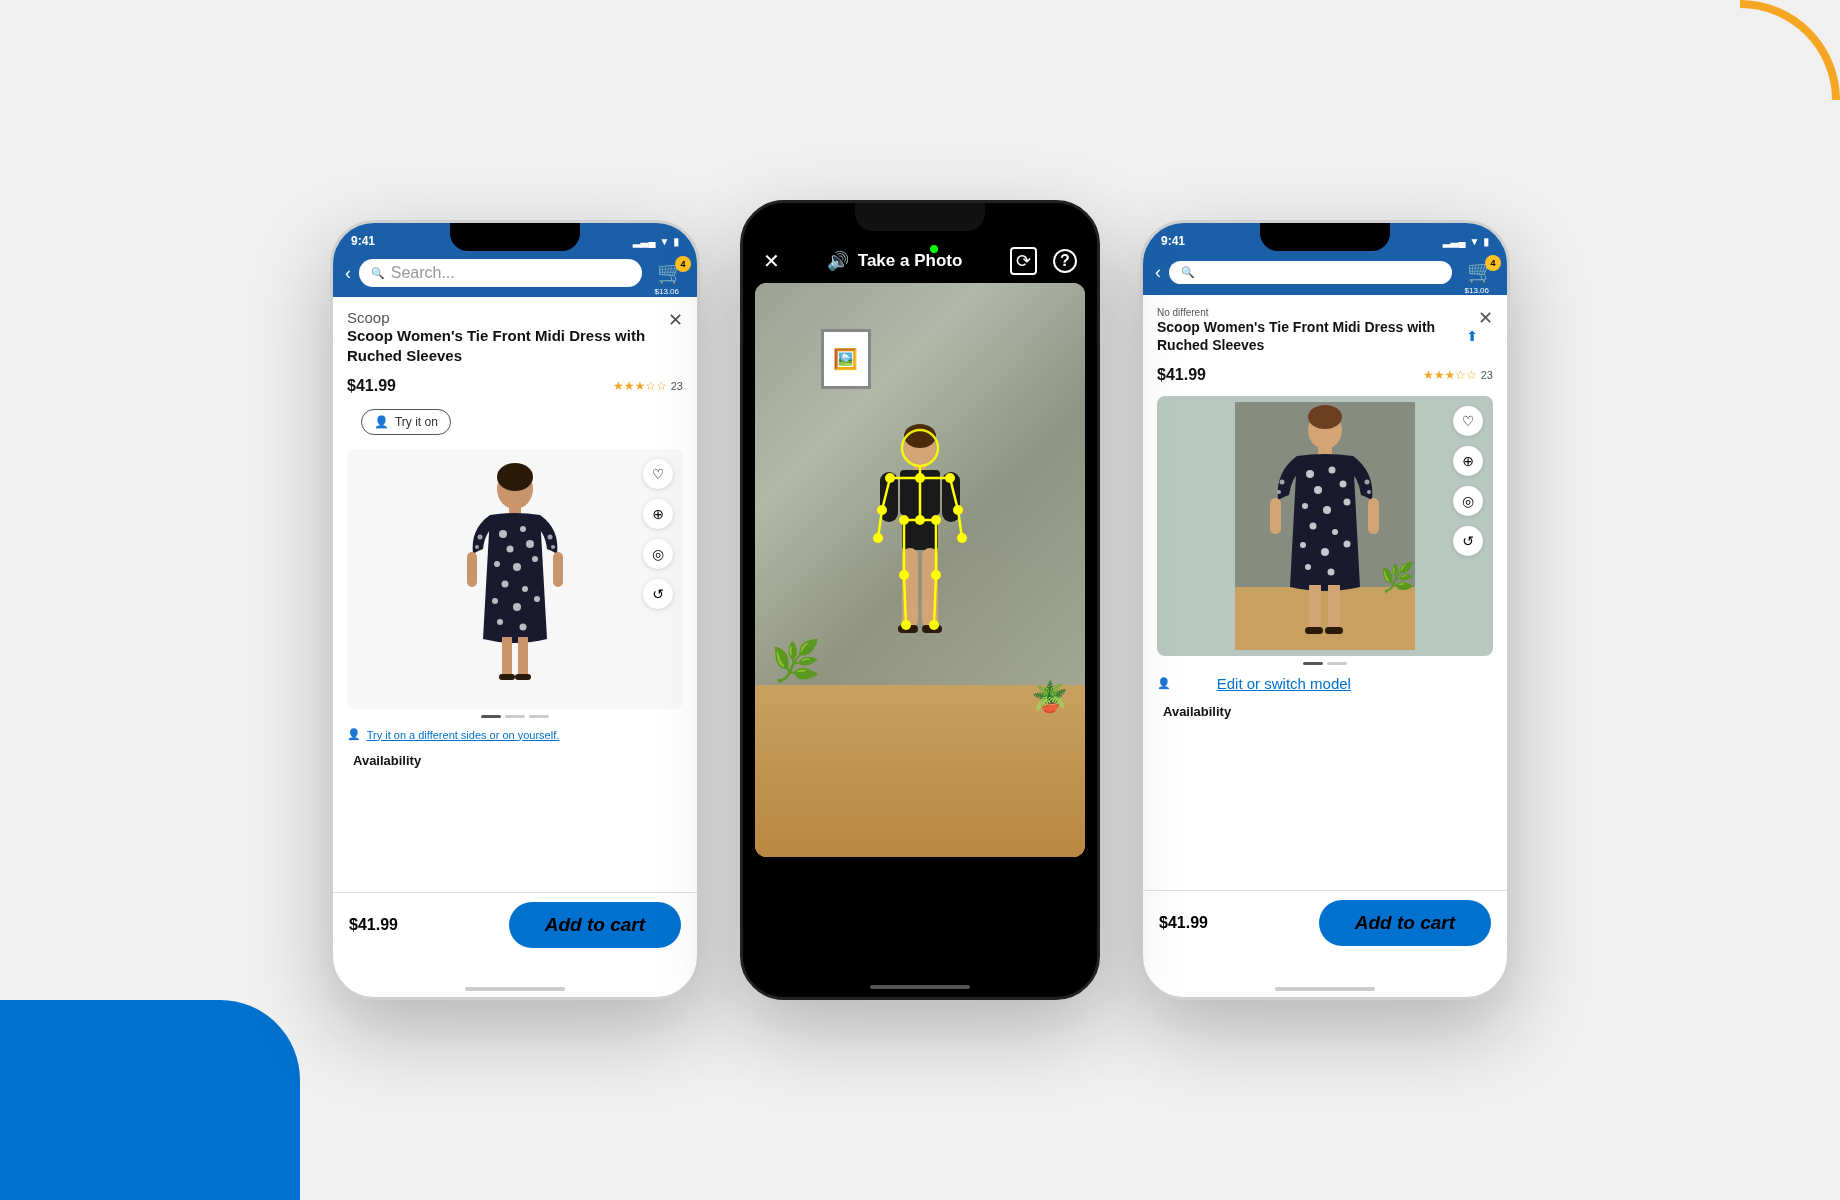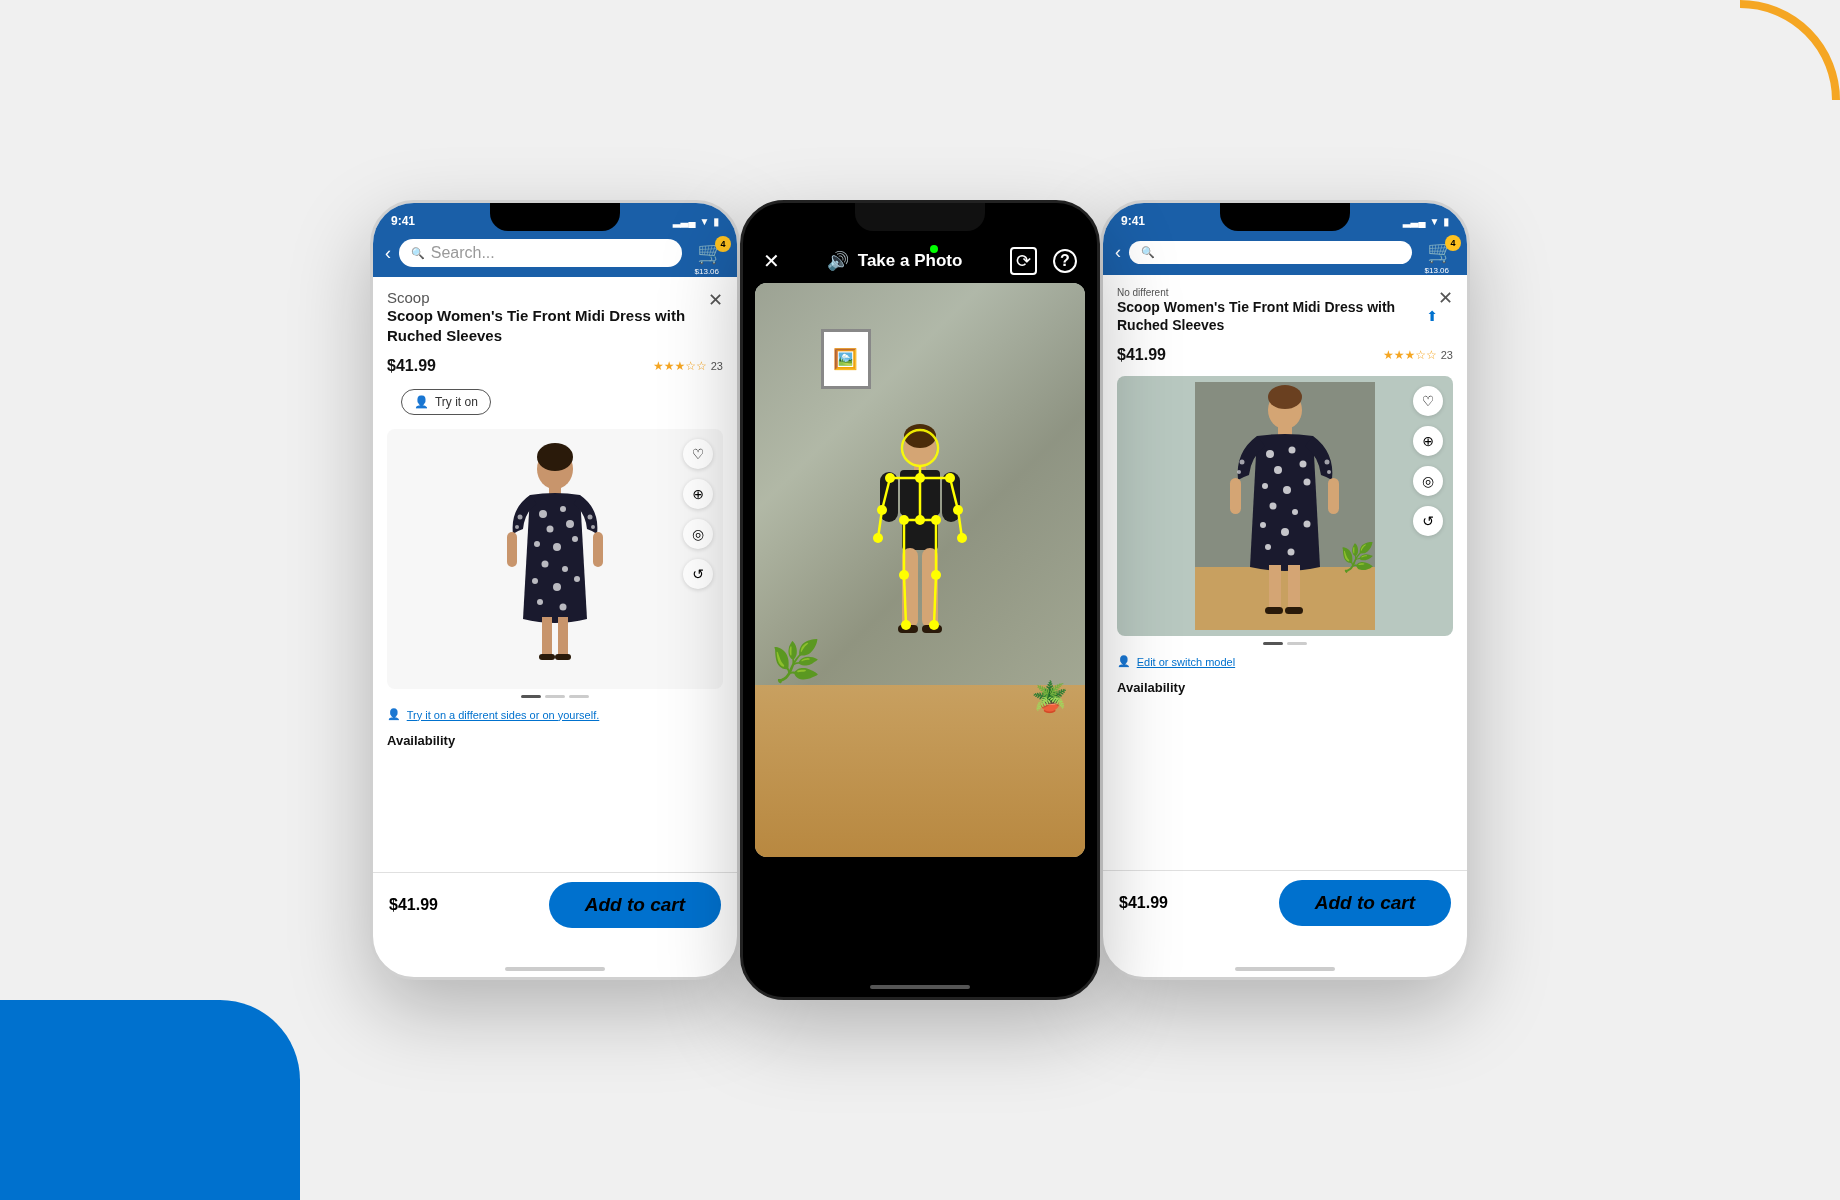--- a/index.html
+++ b/index.html
@@ -31,21 +31,22 @@
       pointer-events: none;
     }
 
     
     .phones-container {
       position: absolute;
       top: 50%;
       left: 50%;
       transform: translate(-50%, -50%);
       display: flex;
-      align-items: flex-start;
+      align-items: flex-end;
+      gap: 40px;
     }
 
     
     .phone {
       position: relative;
       border-radius: 44px;
       overflow: hidden;
       box-shadow: 0 30px 80px rgba(0,0,0,0.25);
     }
     .phone-white {
@@ -226,21 +227,21 @@
       font-size: 11px;
       color: #555;
       padding: 4px 14px;
       display: flex;
       align-items: center;
       gap: 6px;
     }
     .try-model-link { color: #0071ce; text-decoration: underline; }
 
     
-    .availability-section { padding: 6px 14px; }
+    .availability-section { padding: 6px 0; margin-left: 20px; }
     .avail-label { font-size: 13px; font-weight: 700; color: #111; }
 
     
     .bottom-bar {
       position: absolute;
       bottom: 0; left: 0; right: 0;
       background: #fff;
       border-top: 1px solid #e0e0e0;
       padding: 12px 16px;
       display: flex;
@@ -341,21 +342,21 @@
     .room-bg {
       width: 100%;
       height: 100%;
       background: linear-gradient(to bottom, #b0b8b0 0%, #c8b878 70%, #c8a060 100%);
       position: relative;
     }
 
     
     .no-boundaries { font-size: 10px; color: #555; }
     .share-icon { font-size: 14px; color: #0071ce; margin-left: 6px; }
-    .edit-model-link { color: #0071ce; text-decoration: underline; font-size: 11px; }
+    .edit-model-link { color: #0071ce; text-decoration: underline; font-size: 15px; margin-left: 40px; }
 
     
     .model-photo-area {
       position: relative;
       margin: 6px 14px;
       height: 260px;
       background: #b8c8c0;
       border-radius: 8px;
       overflow: hidden;
       display: flex;

